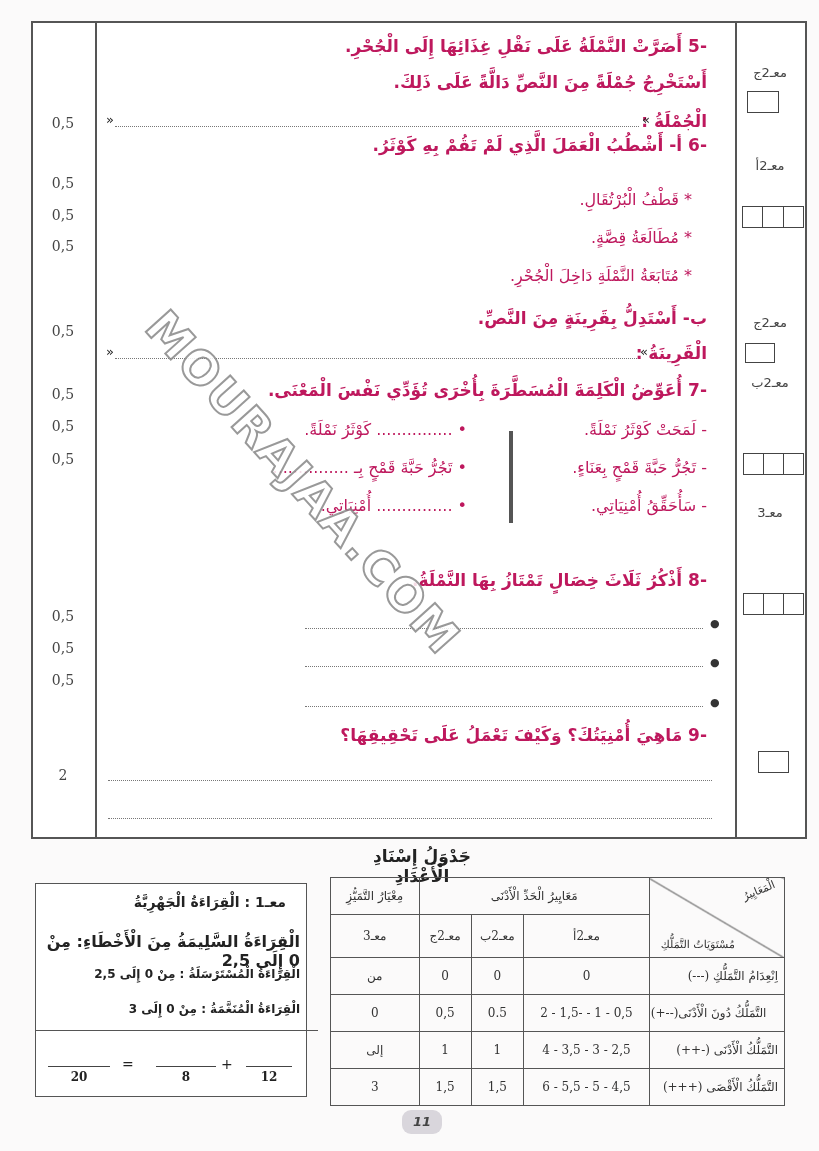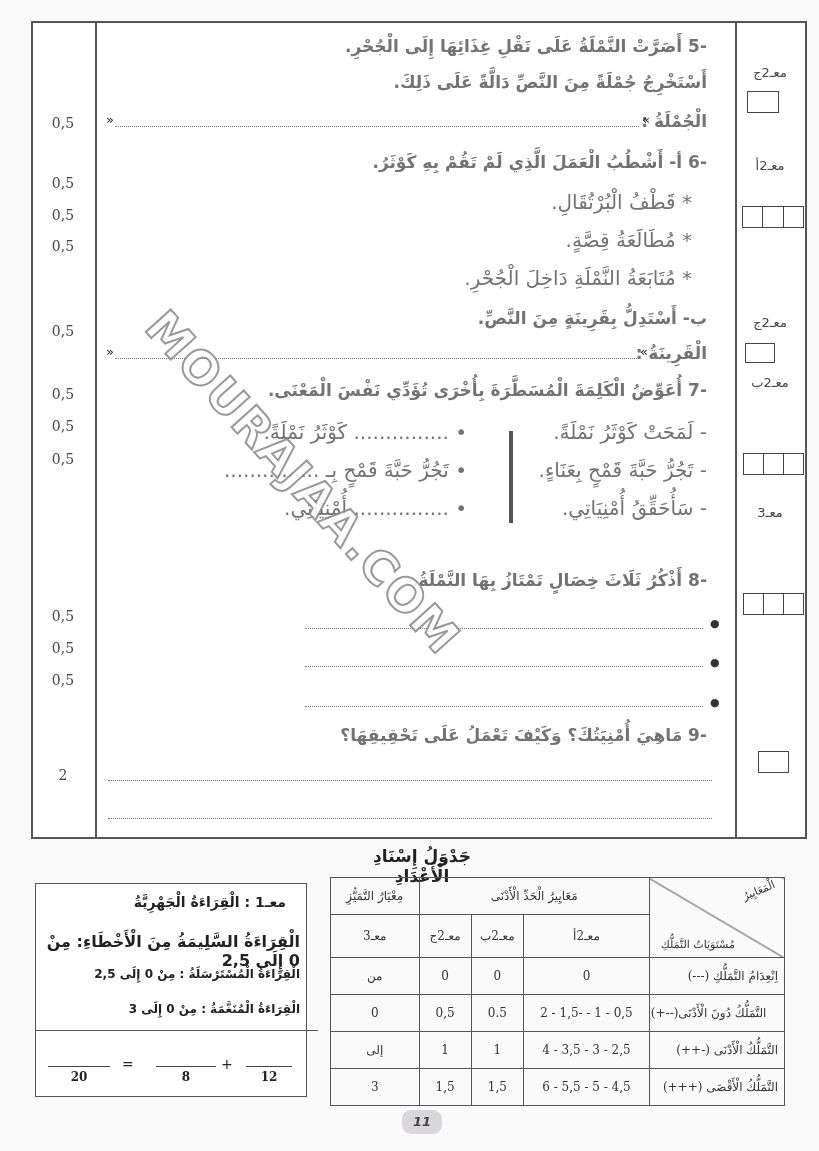--- a/index.html
+++ b/index.html
@@ -12,23 +12,23 @@
     position:absolute; left:31px; top:21px; width:776px; height:818px;
     border:2px solid #555; box-sizing:border-box; background:#fff;
   }
   .vline { position:absolute; top:0; bottom:0; width:0; border-left:2px solid #555; }
   .score { position:absolute; left:0; width:60px; text-align:center; font-family:"DejaVu Serif", serif; font-size:14px; color:#444; }
   .crit { position:absolute; right:0; width:70px; text-align:center; font-size:13px; color:#444; direction:rtl; }
   .box { position:absolute; border:1.5px solid #444; box-sizing:border-box; }
   .box3 { position:absolute; display:flex; border:1.5px solid #444; box-sizing:border-box; }
   .box3 span { flex:1; border-left:1.5px solid #444; }
   .box3 span:first-child { border-left:none; }
-  .q { position:absolute; right:70px; direction:rtl; text-align:right; font-family:"DejaVu Sans", sans-serif; color:#737373; }
+  .q { position:absolute; right:70px; direction:rtl; text-align:right; font-family:"DejaVu Sans", sans-serif; color:#be185d; }
   .qt { font-weight:bold; font-size:17px; }
-  .opt { font-size:20px; }
+  .opt { font-size:16px; }
   .dots { position:absolute; border-bottom:1.5px dotted #777; height:0; }
   .bullet { position:absolute; font-size:11px; color:#333; }
   .watermark {
     position:absolute; left:175px; top:300px; font-family:"DejaVu Sans", sans-serif; font-weight:bold;
     font-size:46px; color:#fff; -webkit-text-stroke:2px #888; transform:rotate(48deg); transform-origin:left top;
     letter-spacing:2px; opacity:0.85;
   }
   table.grade { border-collapse:collapse; position:absolute; left:330px; top:877px; width:455px; direction:rtl; font-size:12px; }
   table.grade td { border:1.5px solid #555; text-align:center; height:34px; font-family:"DejaVu Serif", serif; color:#333; }
   .rdbox { position:absolute; left:35px; top:883px; width:272px; height:214px; border:1.5px solid #555; box-sizing:border-box; background:#fff; }
@@ -78,21 +78,21 @@
   <div class="box" style="left:725px; top:728px; width:31px; height:22px;"></div>
 </div>
 
 <div class="q qt" style="top:36px; right:112px;">-5 أَصَرَّتْ النَّمْلَةُ عَلَى نَقْلِ غِذَائِهَا إِلَى الْجُحْرِ.</div>
 <div class="q qt" style="top:72px; right:112px;">أَسْتَخْرِجُ جُمْلَةً مِنَ النَّصِّ دَالَّةً عَلَى ذَلِكَ.</div>
 <div class="q qt" style="top:111px; right:112px;">الْجُمْلَةُ :</div>
 <div class="abs" style="left:642px; top:112px; font-size:13px;">«</div>
 <div class="dots" style="left:115px; top:126px; width:524px;"></div>
 <div class="abs" style="left:106px; top:112px; font-size:13px;">»</div>
 
-<div class="q qt" style="top:152px; right:112px;">-6 أ- أَشْطُبُ الْعَمَلَ الَّذِي لَمْ تَقُمْ بِهِ كَوْثَرُ.</div>
+<div class="q qt" style="top:135px; right:112px;">-6 أ- أَشْطُبُ الْعَمَلَ الَّذِي لَمْ تَقُمْ بِهِ كَوْثَرُ.</div>
 <div class="q opt" style="top:190px; right:127px;">* قَطْفُ الْبُرْتُقَالِ.</div>
 <div class="q opt" style="top:228px; right:127px;">* مُطَالَعَةُ قِصَّةٍ.</div>
 <div class="q opt" style="top:266px; right:127px;margin-left:28px;">* مُتَابَعَةُ النَّمْلَةِ دَاخِلَ الْجُحْرِ.</div>
 
 <div class="q qt" style="top:308px; right:112px;">ب- أَسْتَدِلُّ بِقَرِينَةٍ مِنَ النَّصِّ.</div>
 <div class="q qt" style="top:343px; right:112px;">الْقَرِينَةُ :</div>
 <div class="abs" style="left:640px; top:344px; font-size:13px;">«</div>
 <div class="dots" style="left:115px; top:358px; width:522px;"></div>
 <div class="abs" style="left:106px; top:344px; font-size:13px;">»</div>
 

